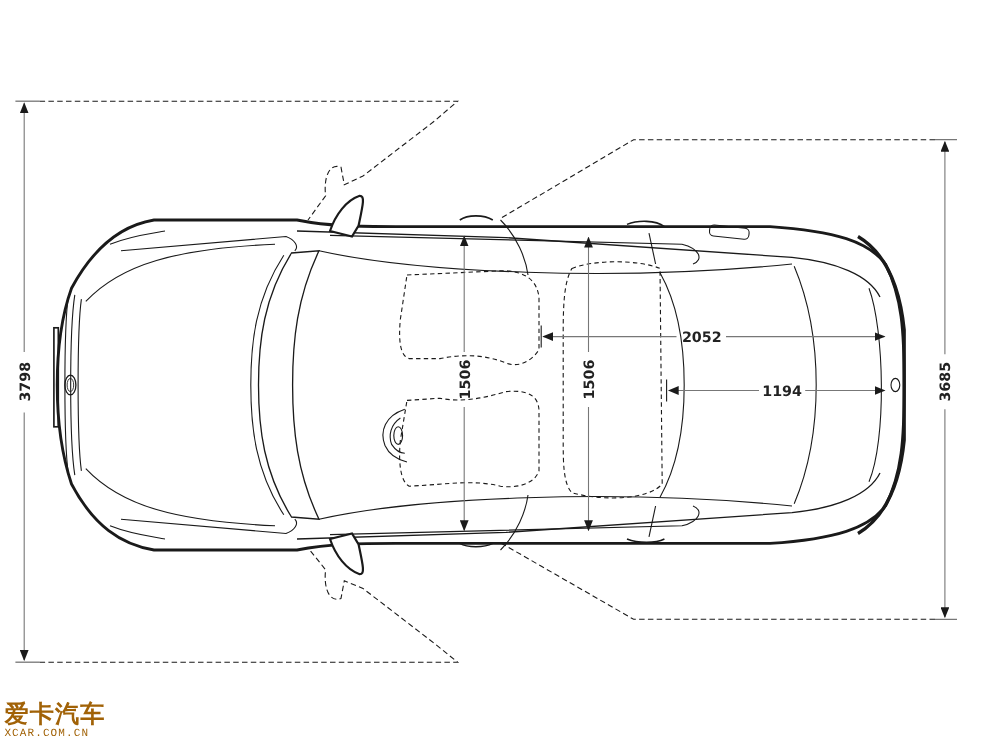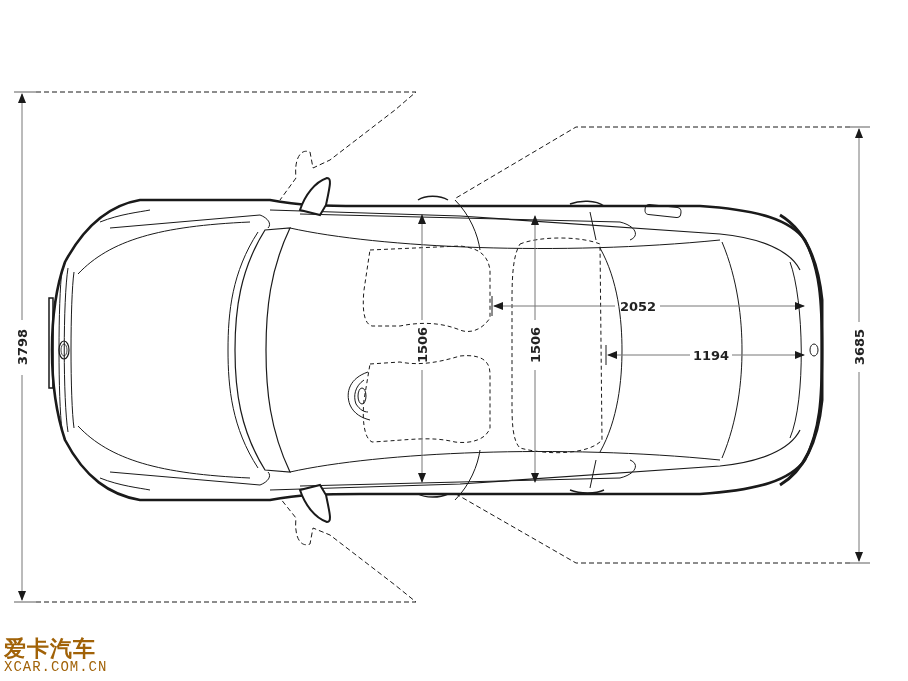--- a/index.html
+++ b/index.html
@@ -1,21 +1,21 @@
 <!DOCTYPE html>
 <html><head>
 <meta charset="utf-8">
 <style>
   html, body { margin:0; padding:0; background:#ffffff; }
   body { width:908px; height:681px; overflow:hidden; position:relative; font-family:"DejaVu Sans", sans-serif; }
   #diagram { position:absolute; left:0; top:0; width:908px; height:681px; }
   .dimtext { font-family:"DejaVu Sans", sans-serif; font-size:13px; font-weight:bold; fill:#222; }
   .watermark { position:absolute; left:4px; top:640px; color:#a16207; font-family:Liberation Mono, monospace; }
   .wm-cn { font-size:22px; font-weight:bold; letter-spacing:1px; line-height:22px; }
-  .wm-en { font-size:14px; letter-spacing:1px; line-height:11px; }
+  .wm-en { font-size:10px; letter-spacing:1px; line-height:11px; }
 </style>
 </head>
 <body>
 
 <svg id="diagram" viewBox="0 0 908 681" xmlns="http://www.w3.org/2000/svg">
   <defs>
     <marker id="arr" markerWidth="10" markerHeight="8" refX="9" refY="4" orient="auto" markerUnits="userSpaceOnUse">
       <path d="M0,0 L10,4 L0,8 Z" fill="#1a1a1a"></path>
     </marker>
   </defs>

